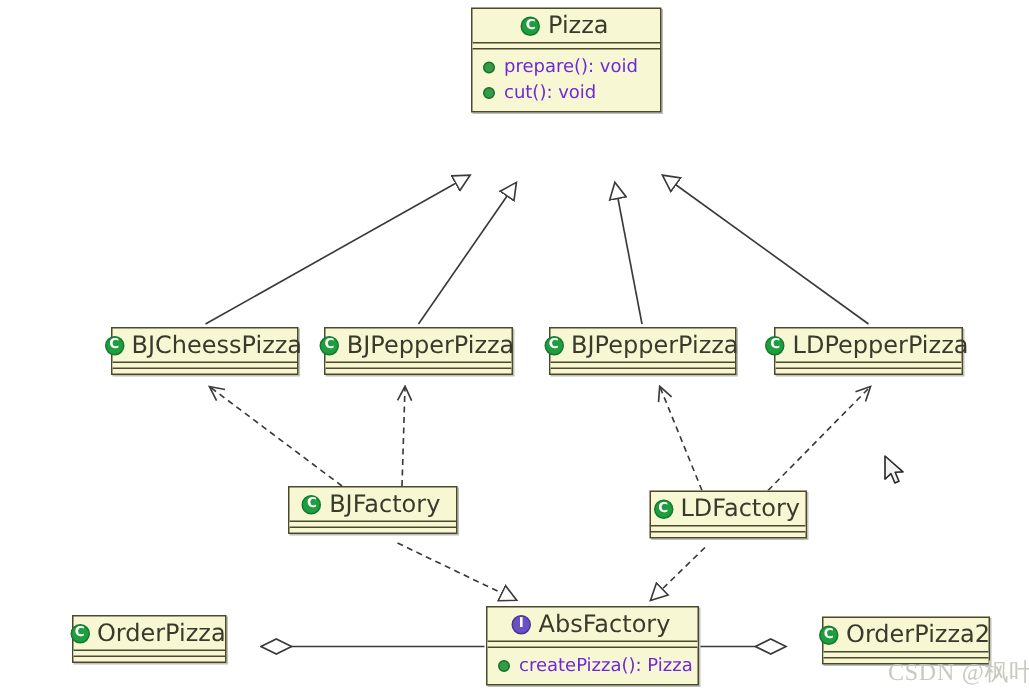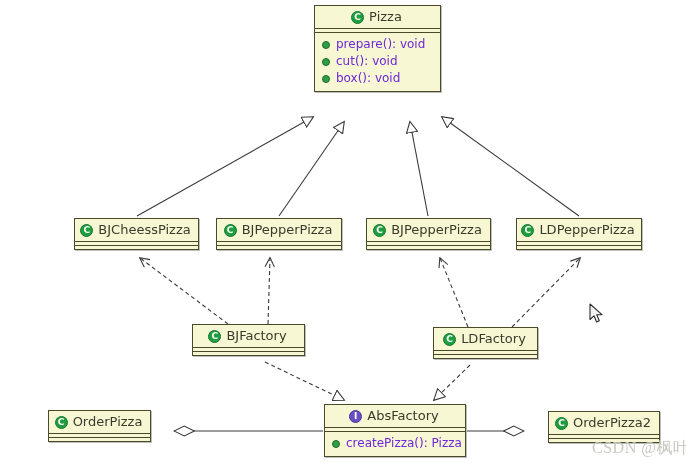--- a/index.html
+++ b/index.html
@@ -51,21 +51,21 @@
   .icon-c,.icon-i{
     width:13px;height:13px;border-radius:50%;
     display:inline-flex;align-items:center;justify-content:center;
     font-size:9px;font-weight:bold;color:#ffffff;
     flex:0 0 auto;
     font-family:"DejaVu Sans","Liberation Sans",sans-serif;
     line-height:1;
   }
   .icon-c{background:#1f9e3f;border:1px solid #157a2e;box-sizing:border-box;}
   .icon-i{background:#6b4fc4;border:1px solid #4c3694;box-sizing:border-box;}
-  .cls-name{font-size:13px;}
+  .cls-name{font-size:16px;}
 
   
   #cls-pizza{left:314px;top:5px;width:127px;}
   #cls-bjcheess{left:74px;top:218px;width:125px;}
   #cls-bjpepper{left:216px;top:218px;width:126px;}
   #cls-ldcheess{left:366px;top:218px;width:125px;}
   #cls-ldpepper{left:516px;top:218px;width:126px;}
   #cls-bjfactory{left:192px;top:324px;width:113px;}
   #cls-ldfactory{left:433px;top:327px;width:105px;}
   #cls-absfactory{left:324px;top:404px;width:142px;}
@@ -132,24 +132,20 @@
     <div class="sep"></div>
     <div class="cls-body">
       <div class="member">
         <span class="dot"></span>
         <span>prepare(): void</span>
       </div>
       <div class="member">
         <span class="dot"></span>
         <span>cut(): void</span>
       </div>
-      <div class="member">
-        <span class="dot"></span>
-        <span>box(): void</span>
-      </div>
     </div>
   </div>
 
   <div class="uml-class" id="cls-bjcheess">
     <div class="cls-header">
       <span class="icon-c">C</span>
       <span class="cls-name">BJCheessPizza</span>
     </div>
     <div class="sep"></div>
     <div style="height:3px"></div>

